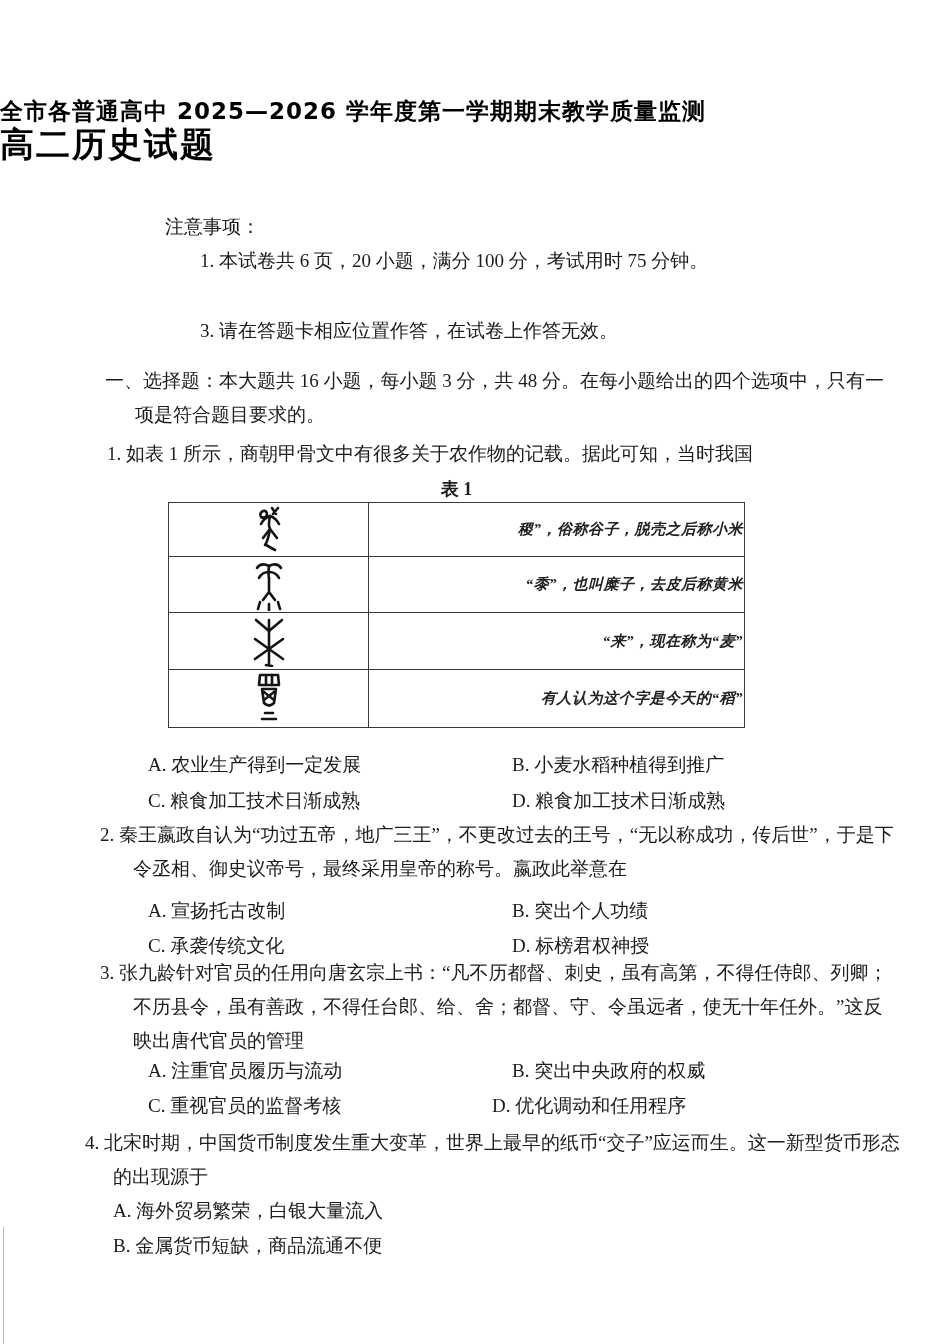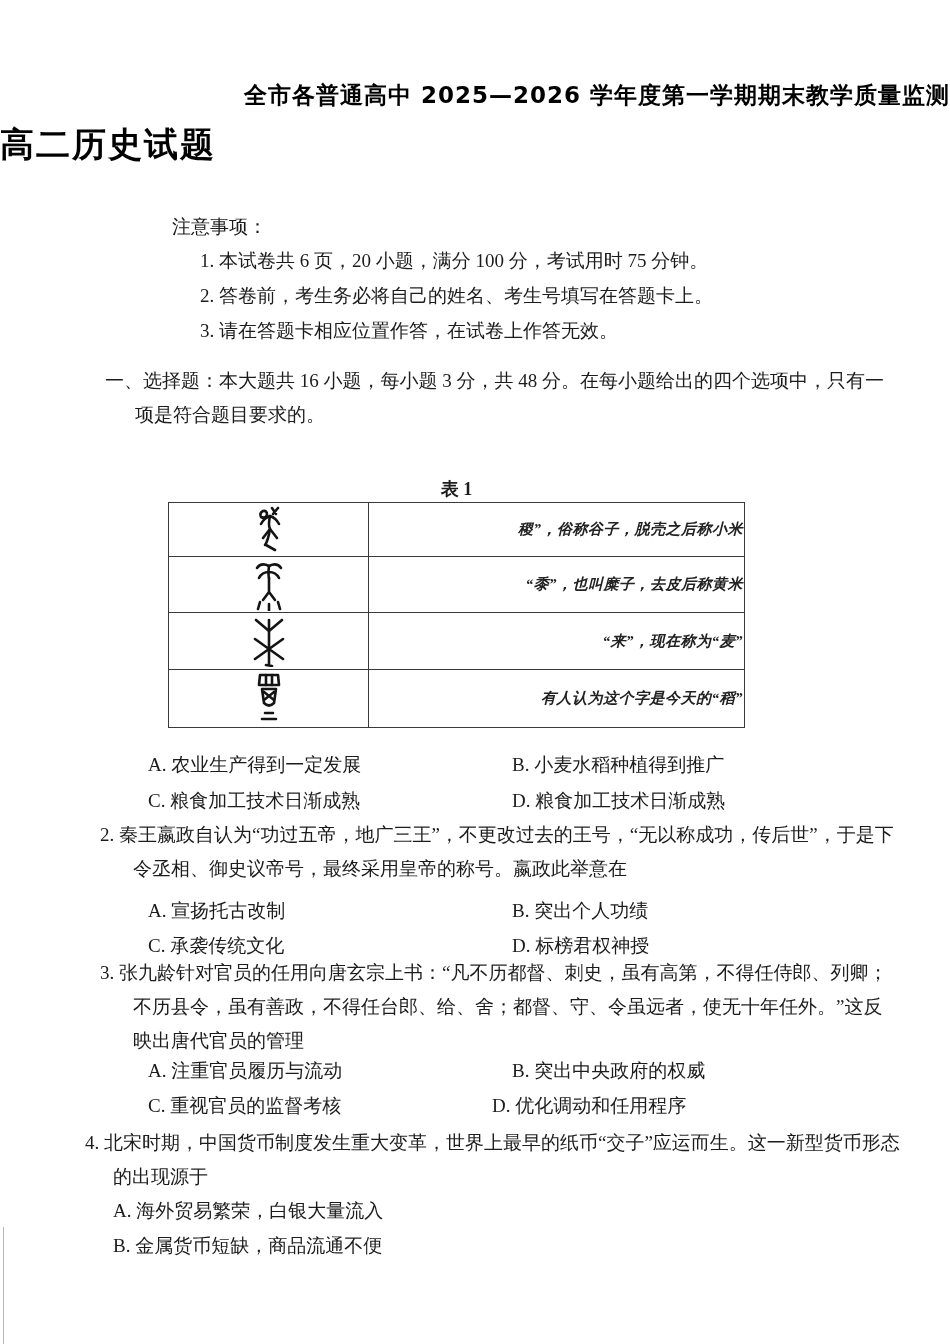--- a/index.html
+++ b/index.html
@@ -7,31 +7,31 @@
     position:relative;
     width:950px;height:1344px;
     margin:0 auto;
     background:#ffffff;
     font-family:"Liberation Serif","DejaVu Serif",serif;
     color:#1c1c1c;
     overflow:hidden;
   }
   .abs{position:absolute;}
   .title1{
-    top:80px;left:0;width:950px;text-align:right;
+    top:96px;left:0;width:950px;text-align:left;
     font-family:"DejaVu Sans","Liberation Sans",sans-serif;
     font-weight:bold;font-size:23px;color:#000;letter-spacing:1px;
   }
   .title2{
     top:122px;left:0;width:950px;text-align:left;
     font-family:"DejaVu Sans","Liberation Sans",sans-serif;
     font-weight:bold;font-size:34px;color:#000;letter-spacing:2px;
   }
   .body-text{font-size:19px;line-height:34px;}
-  .notice-head{top:210px;left:165px;margin-left:7px;}
+  .notice-head{top:210px;left:165px;}
   .notice-item{left:200px;}
   .sec-header{
     top:364px;left:105px;width:758px;
     padding-left:30px;text-indent:-30px;
   }
   .q-stem{padding-left:33px;text-indent:-33px;}
   .q1-stem{top:437px;left:107px;width:760px;}
   .q2-stem{top:818px;left:100px;width:764px;}
   .q3-stem{top:956px;left:100px;width:766px;}
   .q4-stem{top:1126px;left:85px;width:794px;padding-left:28px;text-indent:-28px;}
@@ -58,25 +58,25 @@
 </head>
 <body>
 
 <div class="page">
 
   <div class="abs title1">全市各普通高中 2025—2026 学年度第一学期期末教学质量监测</div>
   <div class="abs title2">高二历史试题</div>
 
   <div class="abs body-text notice-head">注意事项：</div>
   <div class="abs body-text notice-item" style="top:244px;">1. 本试卷共 6 页，20 小题，满分 100 分，考试用时 75 分钟。</div>
-  <div class="abs body-text notice-item" style="top:279px;">2. 答卷前，考生务必将自己的姓名、考生号填写在答题卡上。</div>
   <div class="abs body-text notice-item" style="top:314px;">3. 请在答题卡相应位置作答，在试卷上作答无效。</div>
 
   <div class="abs body-text sec-header">一、选择题：本大题共 16 小题，每小题 3 分，共 48 分。在每小题给出的四个选项中，只有一项是符合题目要求的。</div>
 
+  <div class="abs body-text q-stem q1-stem">1. 如表 1 所示，商朝甲骨文中有很多关于农作物的记载。据此可知，当时我国</div>
 
   <div class="abs tcap">表 1</div>
 
   <table class="abs otable">
     <tbody>
         <tr>
       <td class="gcell">
         <span class="glyph">
           <svg width="44" height="50" viewBox="0 0 44 50">
             <path d="M16 6 q-4 2 -2 6 q4 2 6 -2 q0 -5 -4 -4 Z"></path>

